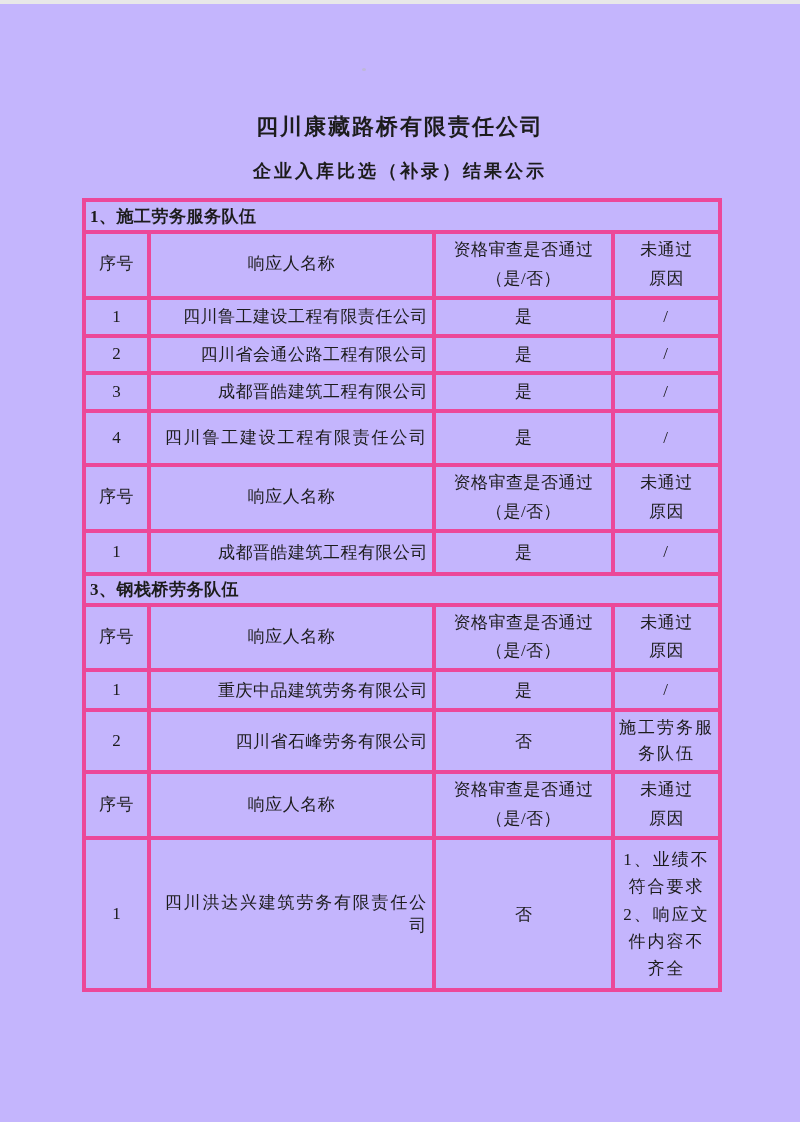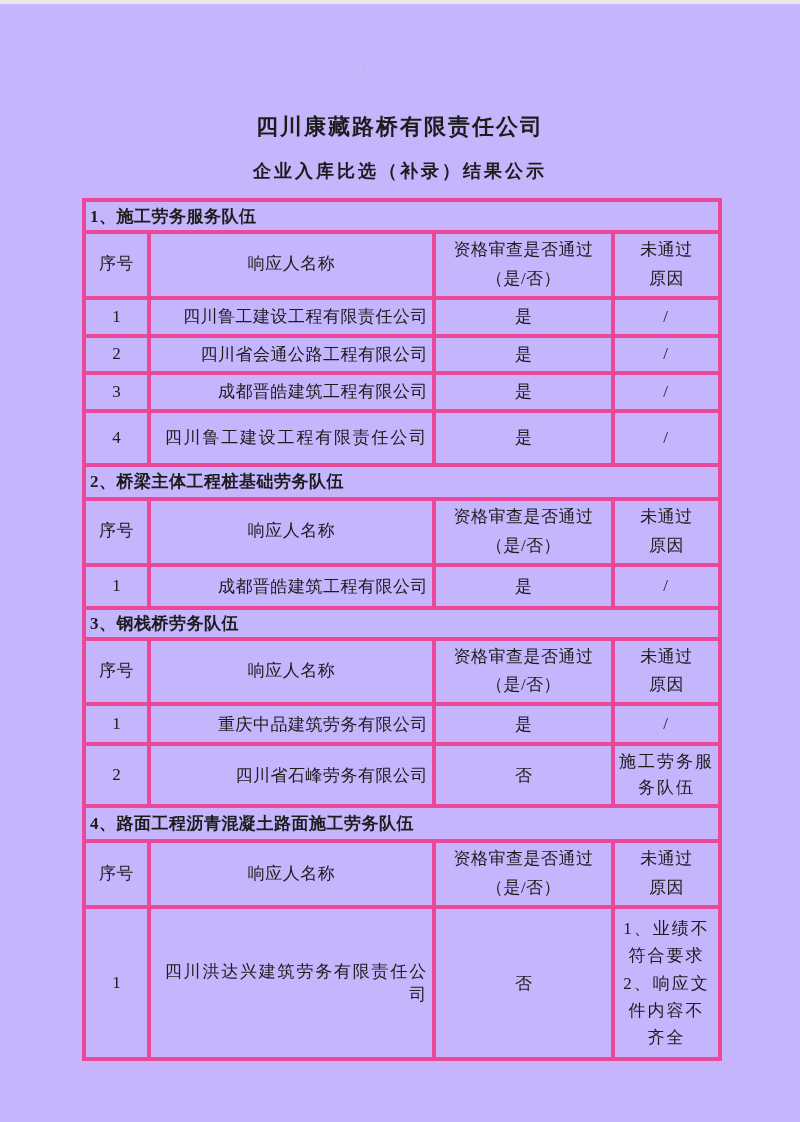--- a/index.html
+++ b/index.html
@@ -124,23 +124,20 @@
         <td class="c-q">是</td>
         <td class="c-r">/</td>
       </tr>
       <tr style="height:54px">
         <td class="c-idx">4</td>
         <td class="c-name spaced">四川鲁工建设工程有限责任公司</td>
         <td class="c-q">是</td>
         <td class="c-r">/</td>
       </tr>
 
-      <tr style="height:34px">
-        <td colspan="4" class="sec-cell">2、桥梁主体工程桩基础劳务队伍</td>
-      </tr>
       <tr class="head-row" style="height:65px">
         <td>序号</td>
         <td>响应人名称</td>
         <td>
           <div>资格审查是否通过</div>
           <div>（是/否）</div>
         </td>
         <td>
           <div>未通过</div>
           <div>原因</div>
@@ -174,23 +171,20 @@
         <td class="c-q">是</td>
         <td class="c-r">/</td>
       </tr>
       <tr style="height:62px">
         <td class="c-idx">2</td>
         <td class="c-name">四川省石峰劳务有限公司</td>
         <td class="c-q">否</td>
         <td class="c-r">施工劳务服务队伍</td>
       </tr>
 
-      <tr style="height:35px">
-        <td colspan="4" class="sec-cell">4、路面工程沥青混凝土路面施工劳务队伍</td>
-      </tr>
       <tr class="head-row" style="height:63px">
         <td>序号</td>
         <td>响应人名称</td>
         <td>
           <div>资格审查是否通过</div>
           <div>（是/否）</div>
         </td>
         <td>
           <div>未通过</div>
           <div>原因</div>

